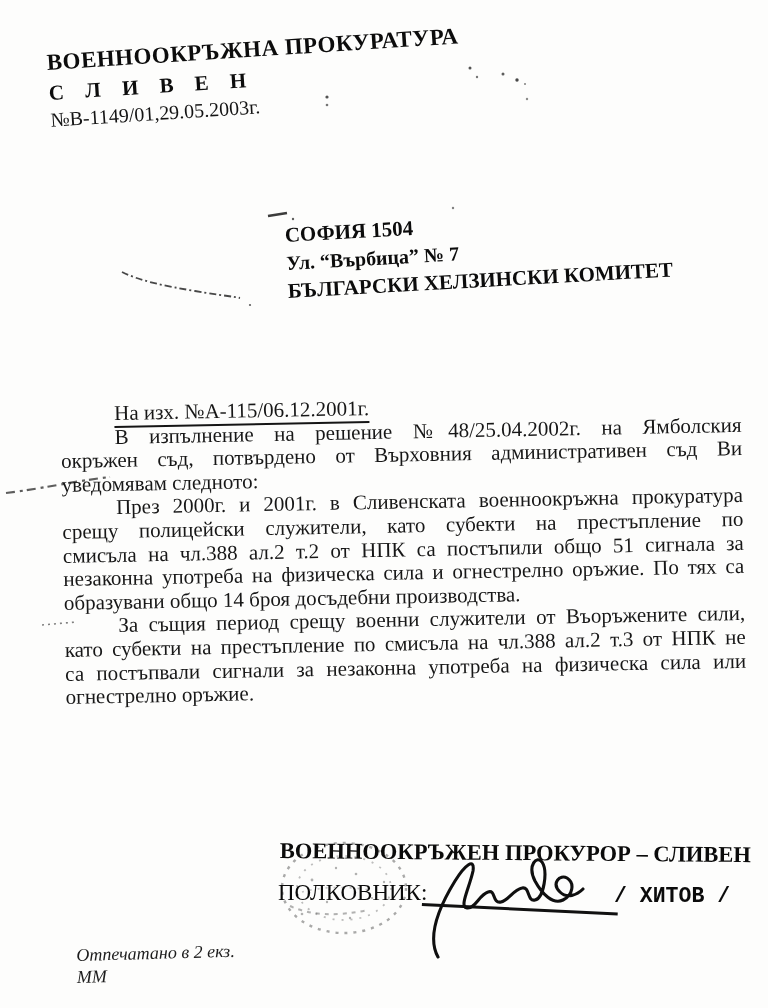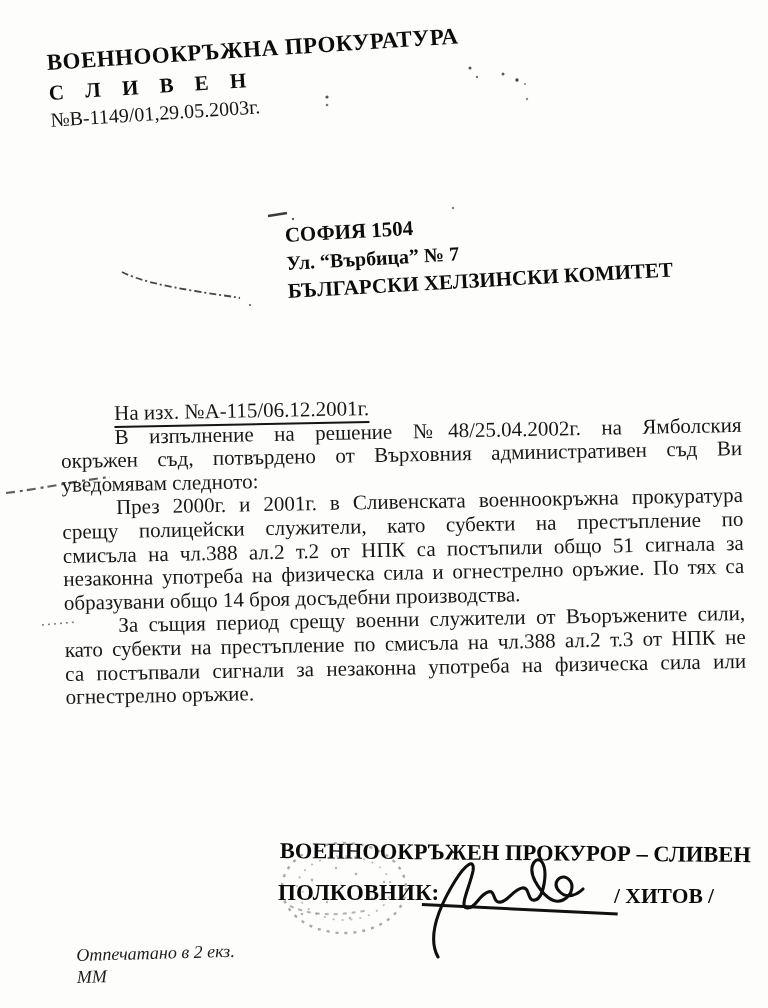--- a/index.html
+++ b/index.html
@@ -61,37 +61,38 @@
   .sig-title {
     left: 280px; top: 838px;
     font-size: 22.5px; font-weight: bold; color: #0b0b0b;
     white-space: nowrap;
     transform: rotate(0.5deg);
     transform-origin: left top;
     z-index: 2;
   }
   .sig-rank {
     left: 278px; top: 880px;
-    font-size: 23px; font-weight: bold; color: #0b0b0b;
+    font-size: 23px; font-weight: normal; color: #0b0b0b;
     white-space: nowrap;
     z-index: 2;
   }
   .sig-underline {
     left: 422px; top: 903px;
     width: 196px; height: 0;
     border-top: 3px solid #111;
     transform: rotate(2.8deg);
     transform-origin: left top;
     z-index: 2;
   }
   .sig-name {
     left: 614px; top: 884px;
     font-size: 21.5px; font-weight: bold; color: #0b0b0b;
     white-space: nowrap;
     z-index: 2;
+    font-family: Liberation Mono, monospace;
   }
   .sig-scribble { left: 415px; top: 845px; z-index: 4; }
   .stamp { left: 272px; top: 840px; z-index: 1; opacity: 0.8; }
 
   
   .footer {
     left: 76px; top: 944px;
     font-style: italic;
     font-size: 18px;
     line-height: 22px;

